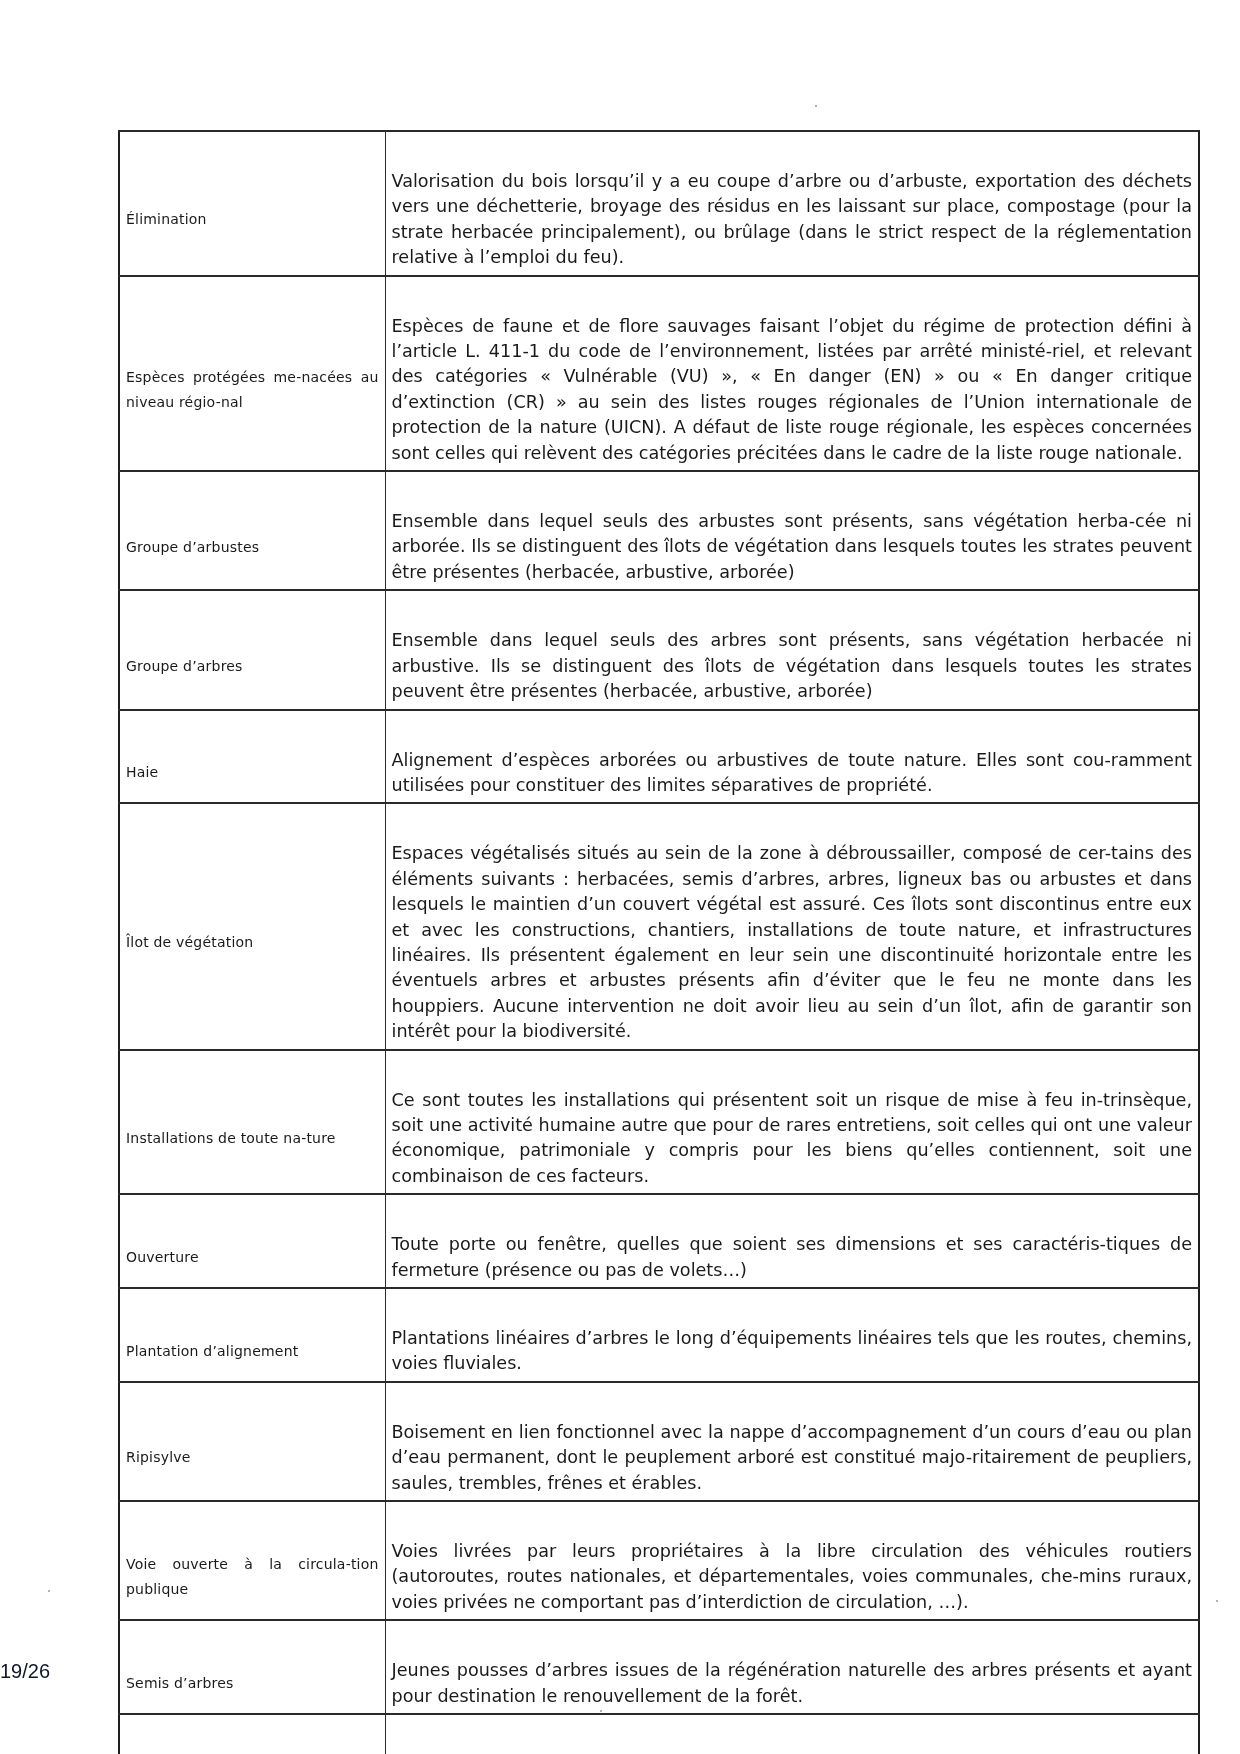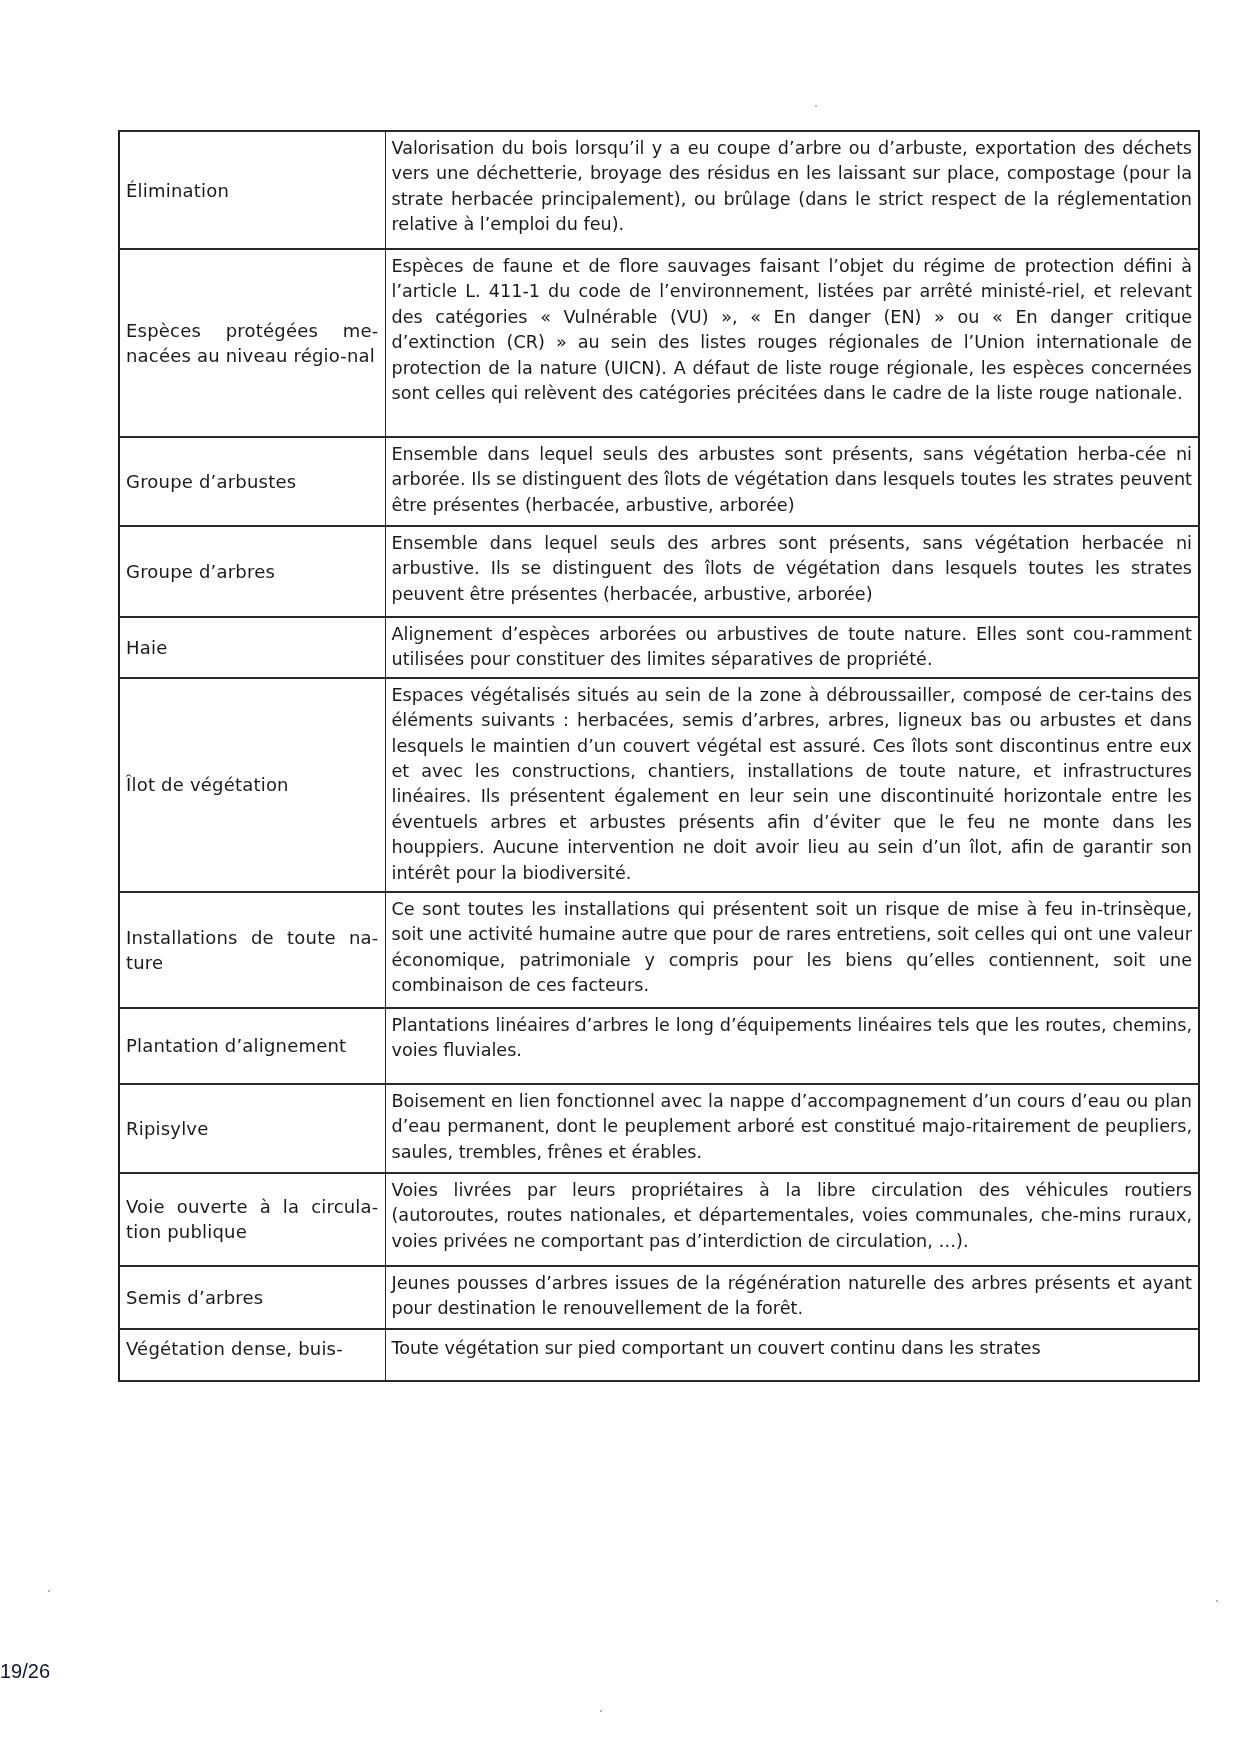--- a/index.html
+++ b/index.html
@@ -20,36 +20,36 @@
   table.glossary col.def-col { width: 814px; }
   table.glossary td {
     border: 1px solid #2a2a2a;
     border-top: 2px solid #2a2a2a;
     border-bottom: 2px solid #2a2a2a;
     padding: 0;
   }
   td.term {
     vertical-align: middle;
     padding: 0 6px 0 6px !important;
-    font-size: 18px;
+    font-size: 14px;
     line-height: 25px;
     letter-spacing: 0.2px;
     text-align: justify;
     text-align-last: left;
   }
   td.def {
     vertical-align: top;
     padding: 4px 6px 4px 6px !important;
     font-size: 17.6px;
     line-height: 25.4px;
     text-align: justify;
     text-align-last: left;
     hyphens: manual;
   }
-  .term span, .def span { display: block; }
+  .term span, .def span { display: block; margin-top: 33px; }
   .page-number {
     position: absolute; left: 0; width: 1067px; top: 1660px;
     font-family: "Liberation Sans", sans-serif;
     font-size: 20px; color: #0f172a;
   }
   .speck { position: absolute; width: 2px; height: 2px; background: #9a9a9a; border-radius: 1px; }
 </style>
 </head>
 <body>
 
@@ -109,20 +109,28 @@
           </td>
       </tr>
       <tr style="height:116px">
         <td class="term">
             <span>Installations de toute na-ture</span>
           </td>
         <td class="def">
             <span>Ce sont toutes les installations qui présentent soit un risque de mise à feu in-trinsèque, soit une activité humaine autre que pour de rares entretiens, soit celles qui ont une valeur économique, patrimoniale y compris pour les biens qu’elles contiennent, soit une combinaison de ces facteurs.</span>
           </td>
       </tr>
+      <tr style="height:61px">
+        <td class="term">
+            <span>Ouverture</span>
+          </td>
+        <td class="def">
+            <span>Toute porte ou fenêtre, quelles que soient ses dimensions et ses caractéris-tiques de fermeture (présence ou pas de volets…)</span>
+          </td>
+      </tr>
       <tr style="height:76px">
         <td class="term">
             <span>Plantation d’alignement</span>
           </td>
         <td class="def">
             <span>Plantations linéaires d’arbres le long d’équipements linéaires tels que les routes, chemins, voies fluviales.</span>
           </td>
       </tr>
       <tr style="height:89px">
         <td class="term">

